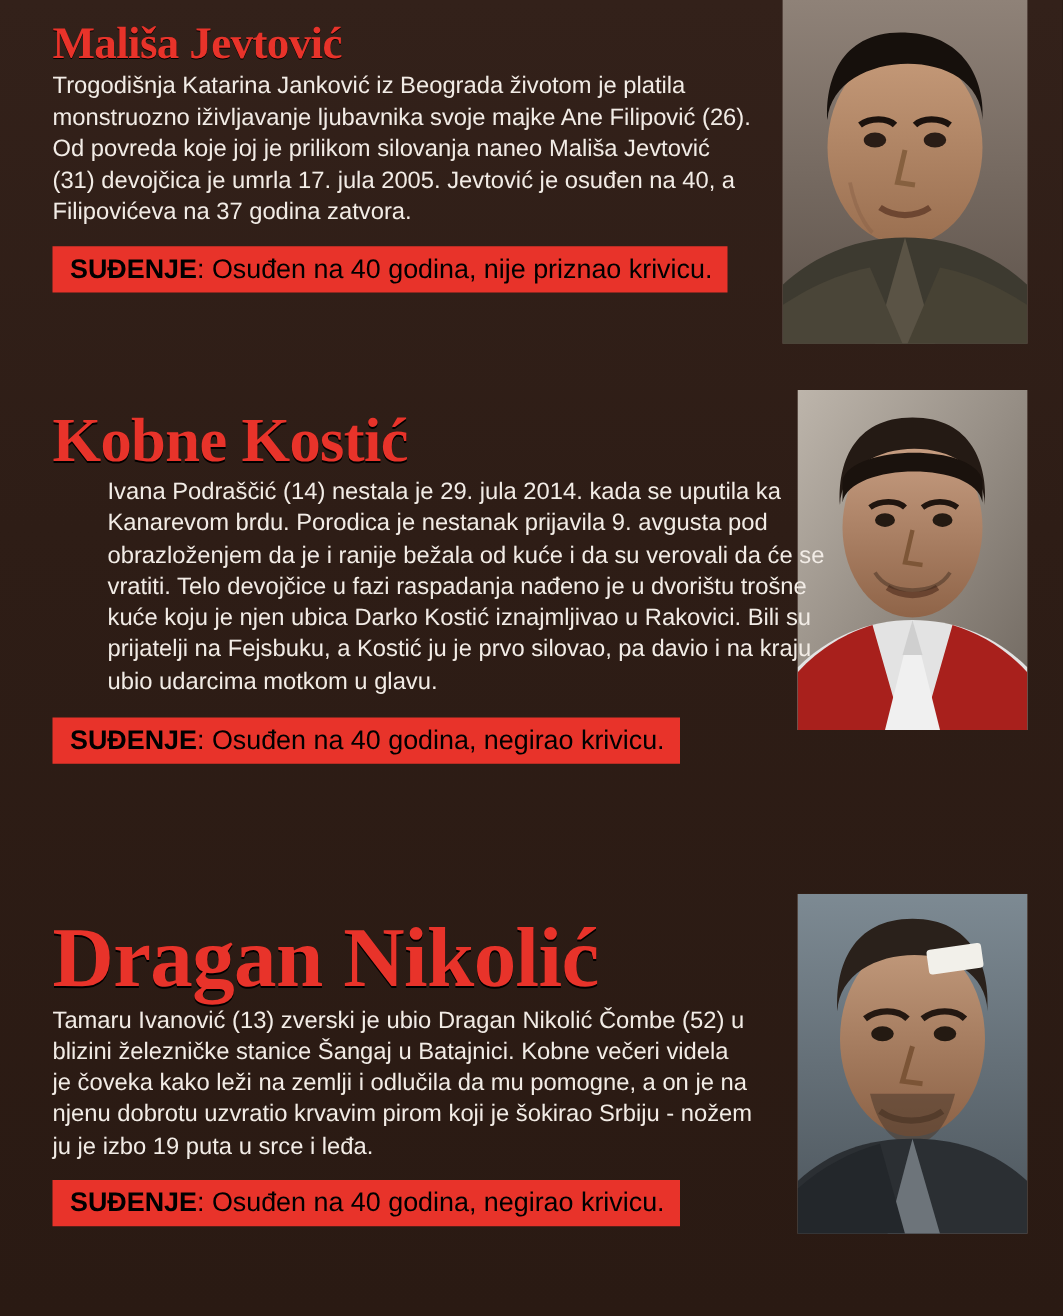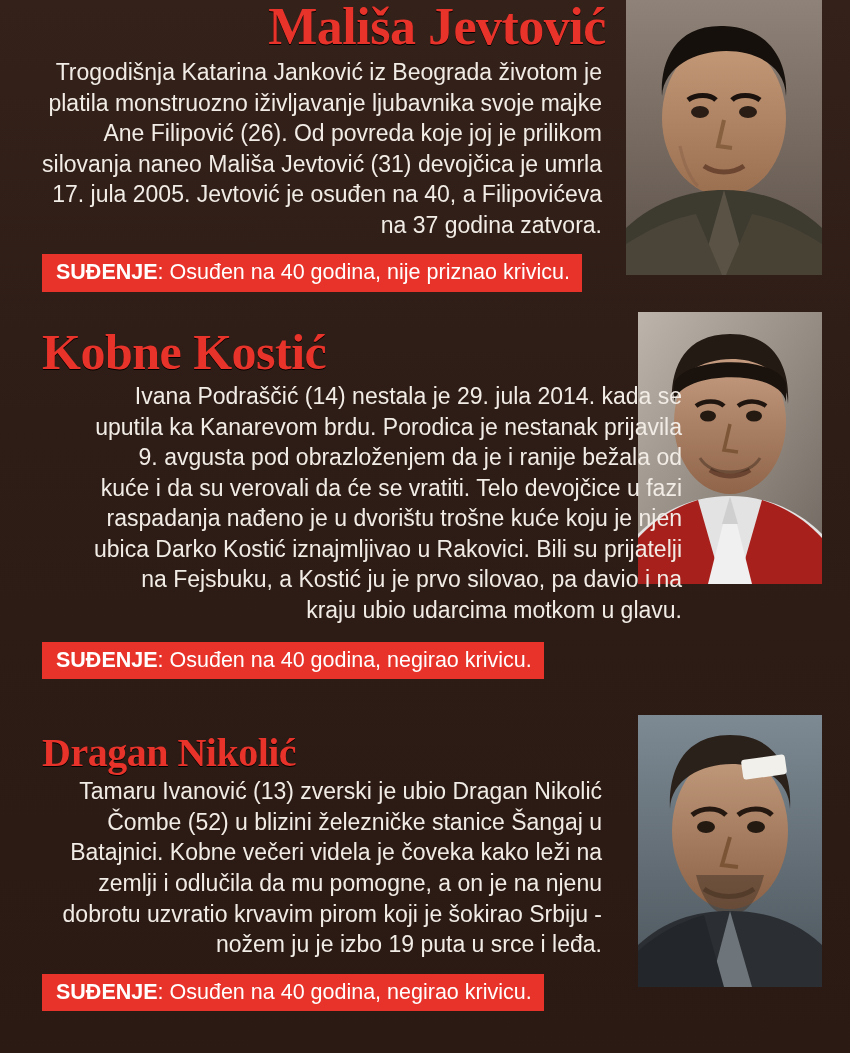--- a/index.html
+++ b/index.html
@@ -36,35 +36,34 @@
     color: #e8332a;
     font-size: 49px;
     line-height: 0.98;
     letter-spacing: -0.5px;
     margin: 0;
     padding: 0;
     text-shadow: 0 1px 0 #000;
   }
   .body-text {
     font-family: "Liberation Sans", sans-serif;
-    font-size: 23px;
+    font-size: 19px;
     line-height: 1.33;
     color: #f2ece6;
     margin: 4px 0 0 0;
     max-width: 560px;
-    text-align: right;
   }
   .verdict-wrap {
     margin-top: 14px;
     max-width: 572px;
   }
   .verdict {
     display: inline-block;
     background: #e8332a;
-    color: #ffffff;
+    color: #000000;
     font-size: 21.5px;
     line-height: 1.22;
     padding: 5px 12px 6px 14px;
     white-space: nowrap;
   }
   .verdict b {
     font-weight: bold;
   }
   .portrait {
     position: absolute;
@@ -74,33 +73,33 @@
     overflow: hidden;
   }
   .ph {
     width: 100%;
     height: 100%;
     display: block;
   }
 
   
   #entry-1 { height: 310px; padding-top: 0; }
-  #entry-1 .headline { padding-top: 2px; font-size: 52px; text-align: center; }
+  #entry-1 .headline { padding-top: 17px; font-size: 36px; }
   #photo-1 { top: 0px; right: 28px; width: 196px; height: 275px; }
 
   
   #entry-2 { height: 405px; }
   #entry-2 .headline { font-size: 50px; padding-top: 18px; }
   #entry-2 .body-text { max-width: 596px; margin-left: 44px; }
   #entry-2 .verdict-wrap { margin-top: 16px; }
   #photo-2 { top: 2px; right: 28px; width: 184px; height: 272px; }
 
   
   #entry-3 { height: 338px; }
-  #entry-3 .headline { font-size: 40px; padding-top: 18px; }
+  #entry-3 .headline { font-size: 68px; padding-top: 18px; }
   #entry-3 .body-text { max-width: 560px; }
   #photo-3 { top: 0px; right: 28px; width: 184px; height: 272px; }
 
   .clip-bottom {
     overflow: hidden;
   }
 </style>
 </head>
 <body>
 

